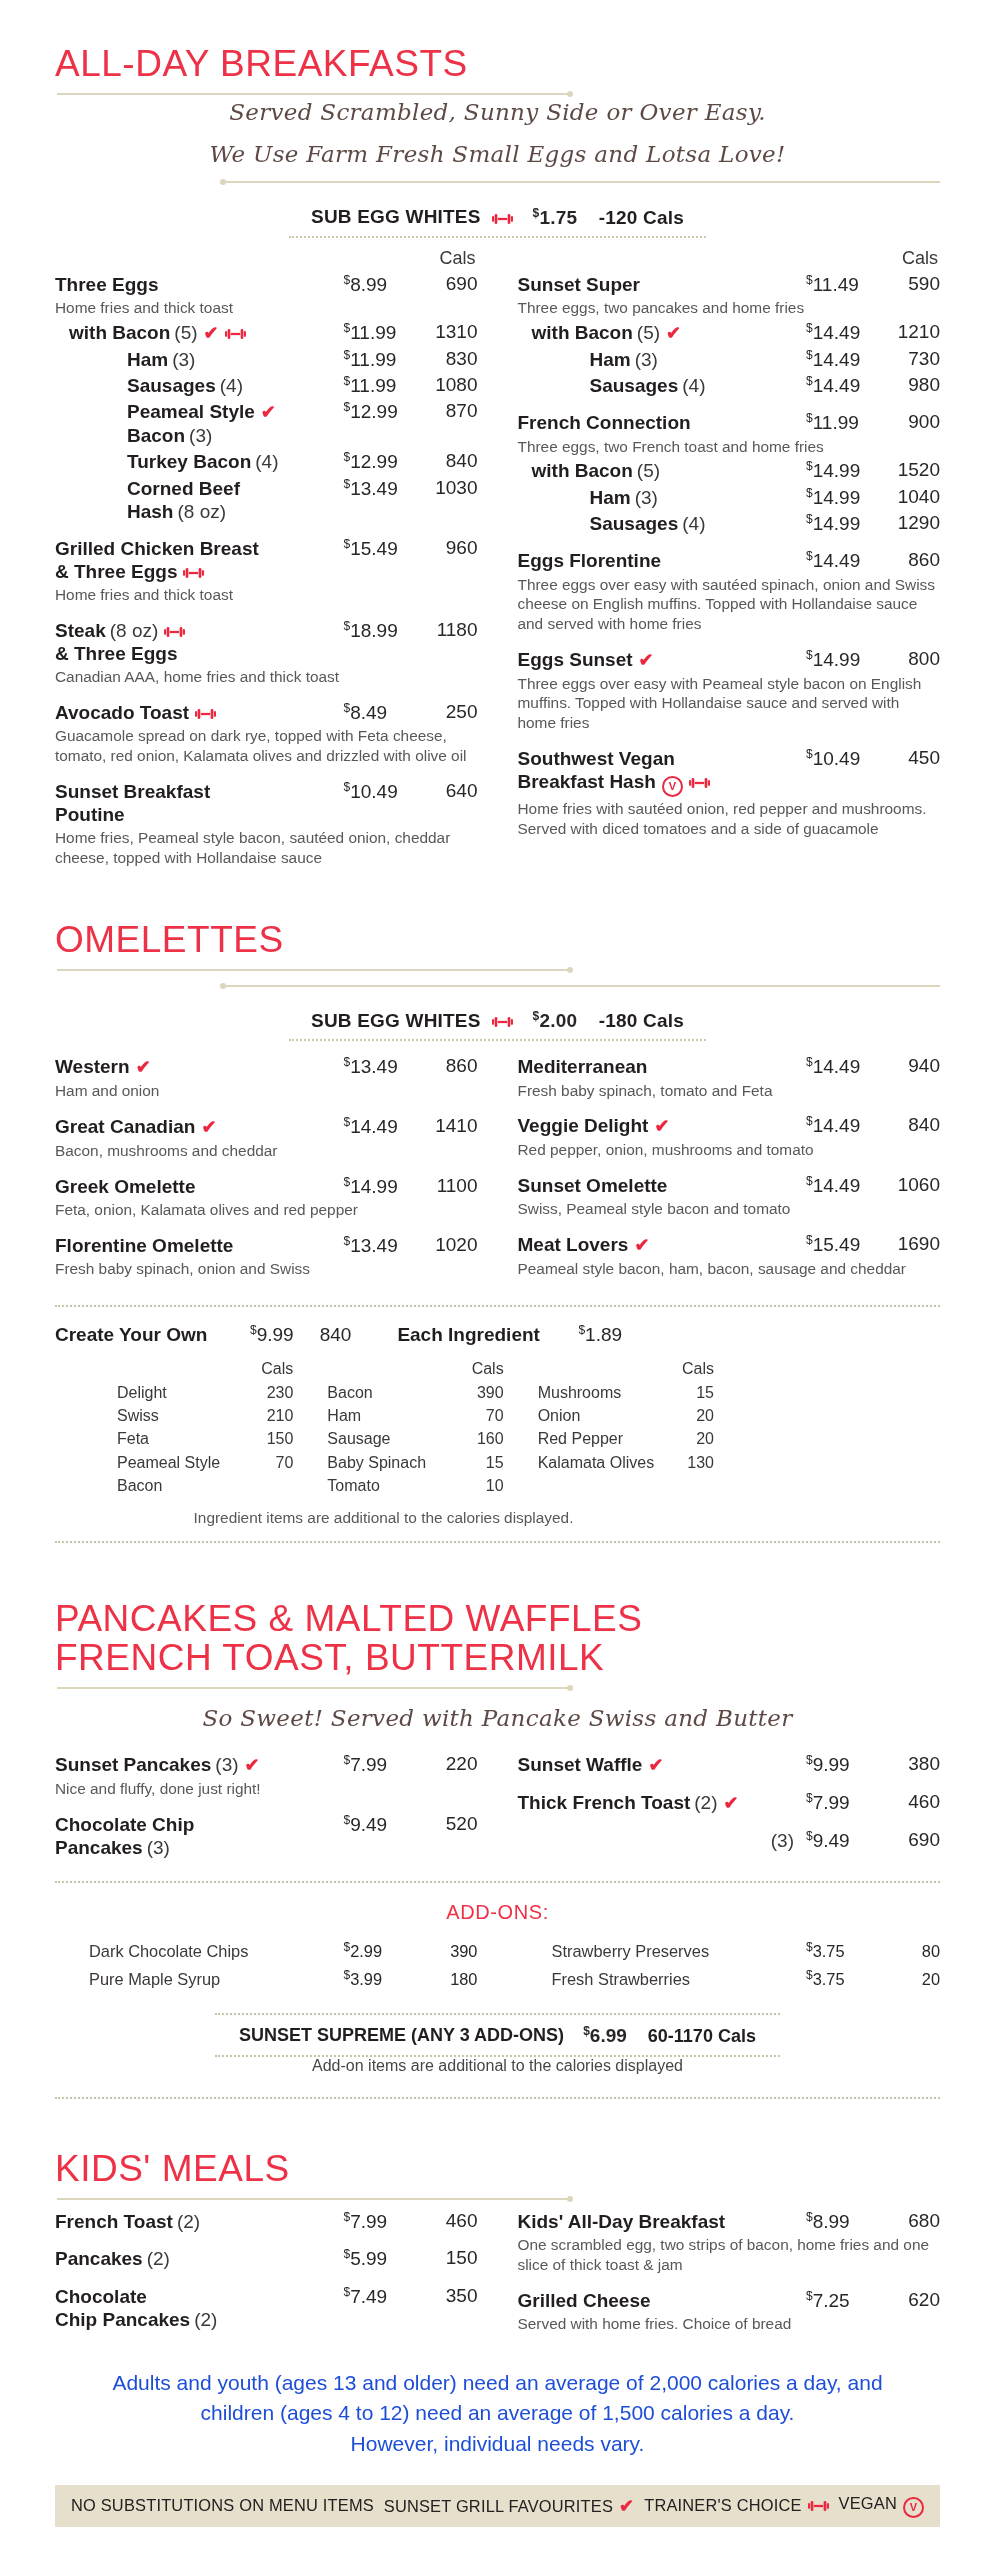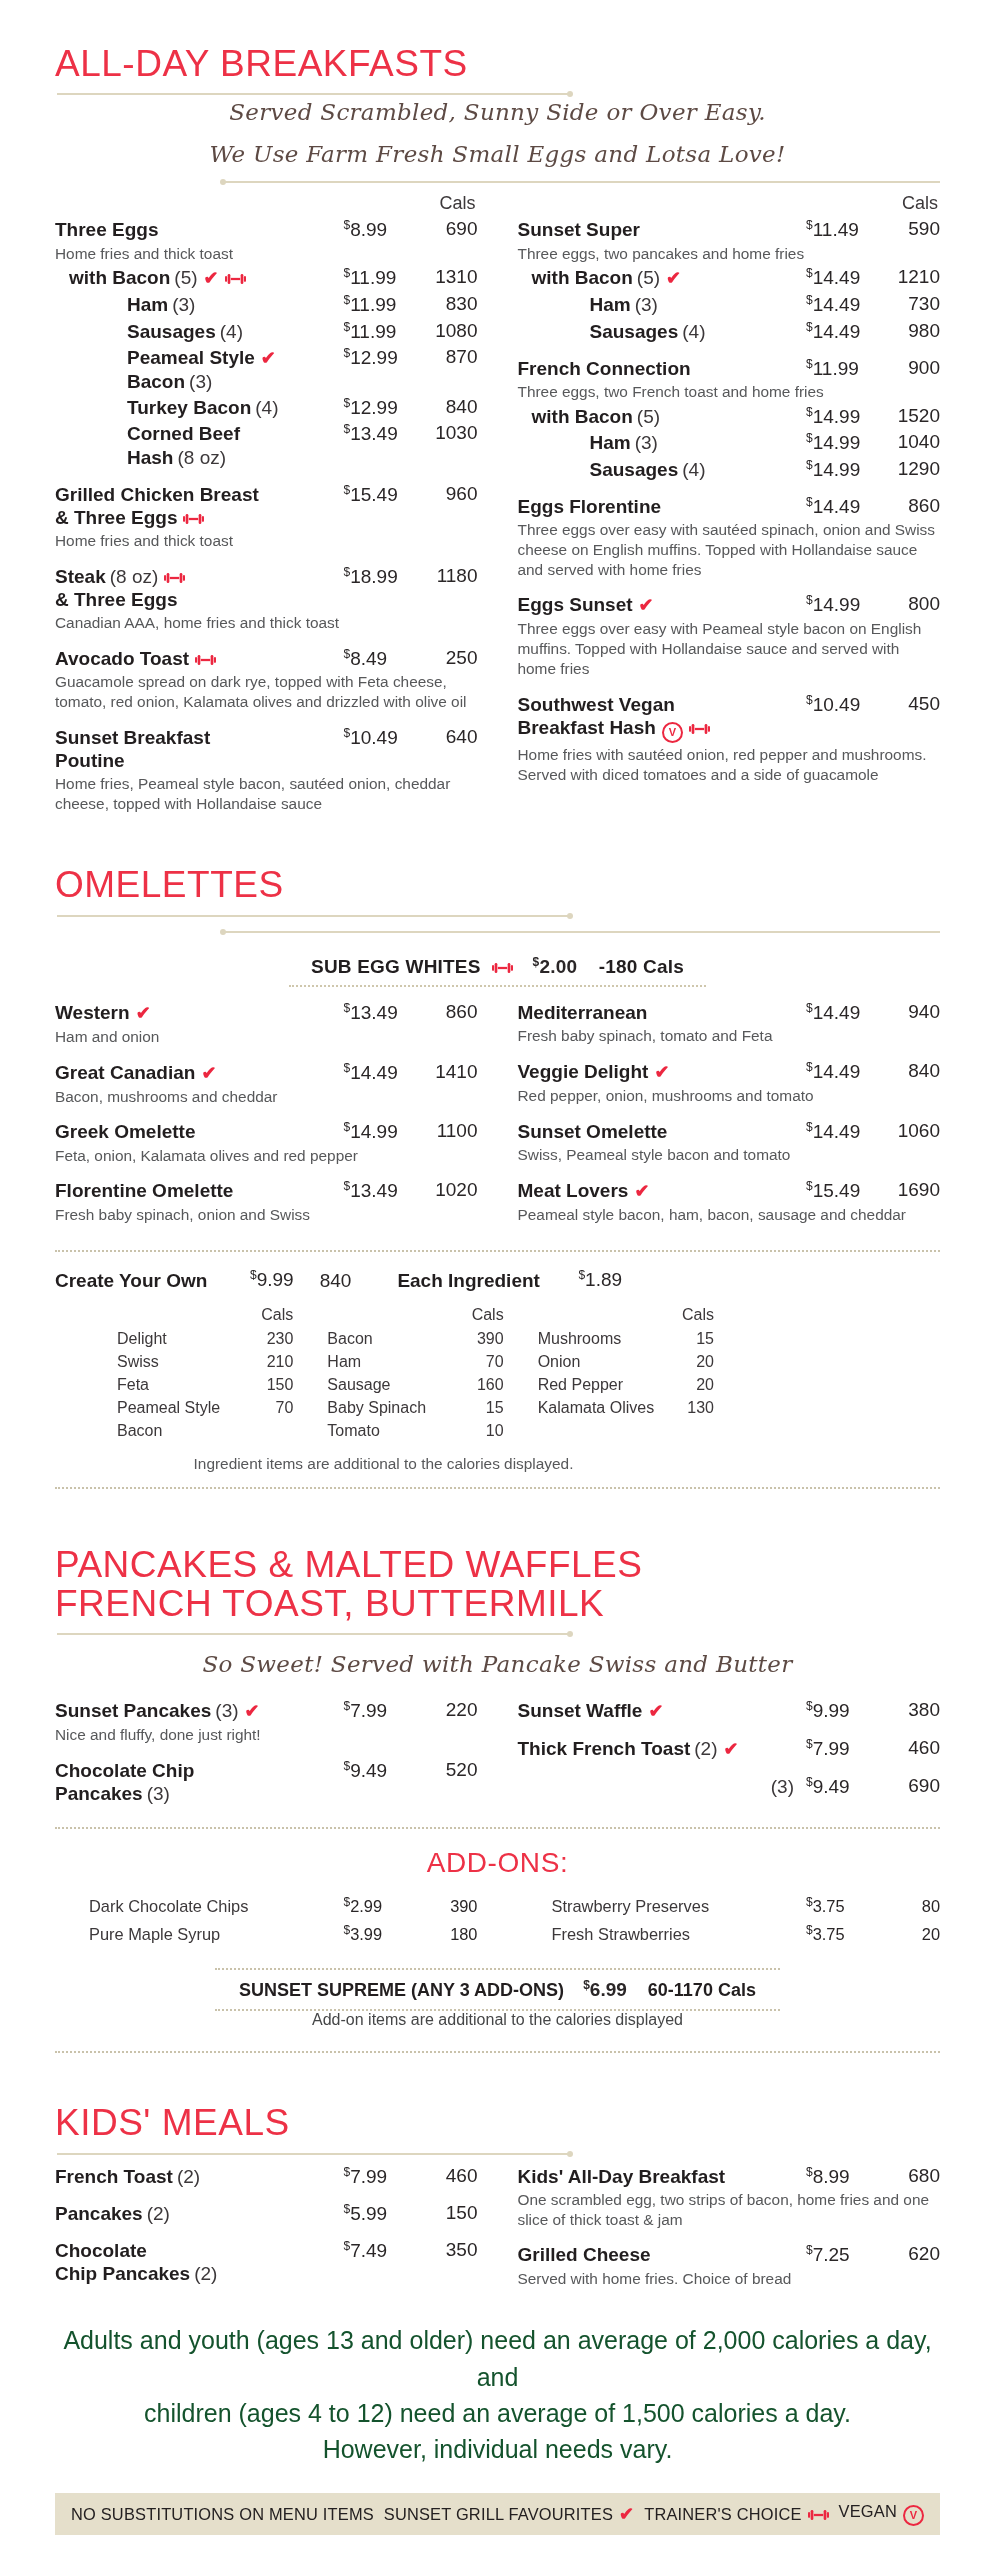--- a/index.html
+++ b/index.html
@@ -52,49 +52,65 @@
   .cyo-head .cal{margin-left:26px;text-align:left;}
   .cyo-head .gap{width:46px;}
   .ingcols{display:flex;gap:34px;padding-left:62px;margin-top:14px;max-width:597px;}
   .ingcol{flex:1;}
   .ingcals{text-align:right;font-size:16px;color:#3c383a;margin-bottom:3px;}
   .ingrow{display:flex;justify-content:space-between;font-size:16px;color:#3c383a;line-height:1.45;}
   .cyo-note{text-align:center;color:#57585a;font-size:15.4px;margin-top:12px;max-width:657px;}
 
   
   .dotted-div{border-top:2px dotted #c9c2ab;margin-top:22px;}
-  .addons-title{color:#ed3146;font-size:28px;text-align:center;font-weight:500;letter-spacing:0.6px;margin-top:18px;}
+  .addons-title{color:#ed3146;font-size:20px;text-align:center;font-weight:500;letter-spacing:0.6px;margin-top:18px;}
   .addon-cols{display:flex;gap:40px;margin-top:14px;}
   .addon-cols .col{flex:1;}
   .arow{display:grid;grid-template-columns:1fr 72px 54px;column-gap:8px;font-size:16.4px;color:#3c383a;line-height:1.65;}
   .arow .anm{padding-left:34px;}
   .arow .pr,.arow .cal{font-size:16.4px;line-height:1.65;}
   .supreme-wrap{text-align:center;margin-top:20px;}
   .supreme{display:inline-block;border-top:2px dotted #c9c2ab;border-bottom:2px dotted #c9c2ab;padding:8px 24px;font-size:18px;font-weight:bold;color:#221e1f;}
   .supreme .sp{margin-left:14px;}
   .supreme .sc{margin-left:16px;}
   .addon-note{text-align:center;color:#454647;font-size:16px;}
 
   
   .kids-cols{margin-top:6px;}
-  .footer-note{margin-top:34px;text-align:center;font-size:25px;color:#14532d;line-height:1.45;}
+  .footer-note{margin-top:34px;text-align:center;font-size:21px;color:#1d4ed8;line-height:1.45;}
   .legend{display:flex;justify-content:space-between;align-items:center;background:#e5dfcb;margin:26px 0 0;padding:9px 16px;font-size:16.4px;color:#242021;letter-spacing:0.2px;}
   .legend .li{white-space:nowrap;}
 </style>
 </head>
 <body>
 
 <div class="page">
 
   <section>
     <h1 class="sec-title">ALL-DAY BREAKFASTS</h1>
     <div class="title-rule"></div>
     <div class="tagline" style="margin-top:4px;">Served Scrambled, Sunny Side or Over Easy.</div>
     <div class="tagline">We Use Farm Fresh Small Eggs and Lotsa Love!</div>
     <div class="tagline-rule"></div>
+    <div class="subrow">
+      <span class="subinner">
+        <span>SUB EGG WHITES</span>
+        <svg class="db" width="21" height="12" viewBox="0 0 26 14">
+            <g fill="#ec2740">
+              <rect x="0" y="3.4" width="2.6" height="7.2" rx="1.3"></rect>
+              <rect x="3.3" y="0.9" width="3.3" height="12.2" rx="1.6"></rect>
+              <rect x="7.2" y="5.6" width="11.6" height="2.8"></rect>
+              <rect x="19.4" y="0.9" width="3.3" height="12.2" rx="1.6"></rect>
+              <rect x="23.4" y="3.4" width="2.6" height="7.2" rx="1.3"></rect>
+            </g>
+          </svg>
+        <span class="sp pr"><sup>$</sup><span>1.75</span></span>
+        <span class="sc">-120 Cals</span>
+      </span>
+    </div>
     <div class="cols">
       <div class="col">
         <div class="colhead">Cals</div>
         <div>
             <div class="item">
               <div class="row">
                 <div class="nm">
                   <div class="l1"><span class="b">Three Eggs</span></div>
                 </div>
                 <div class="pr"><sup>$</sup><span>8.99</span></div>

